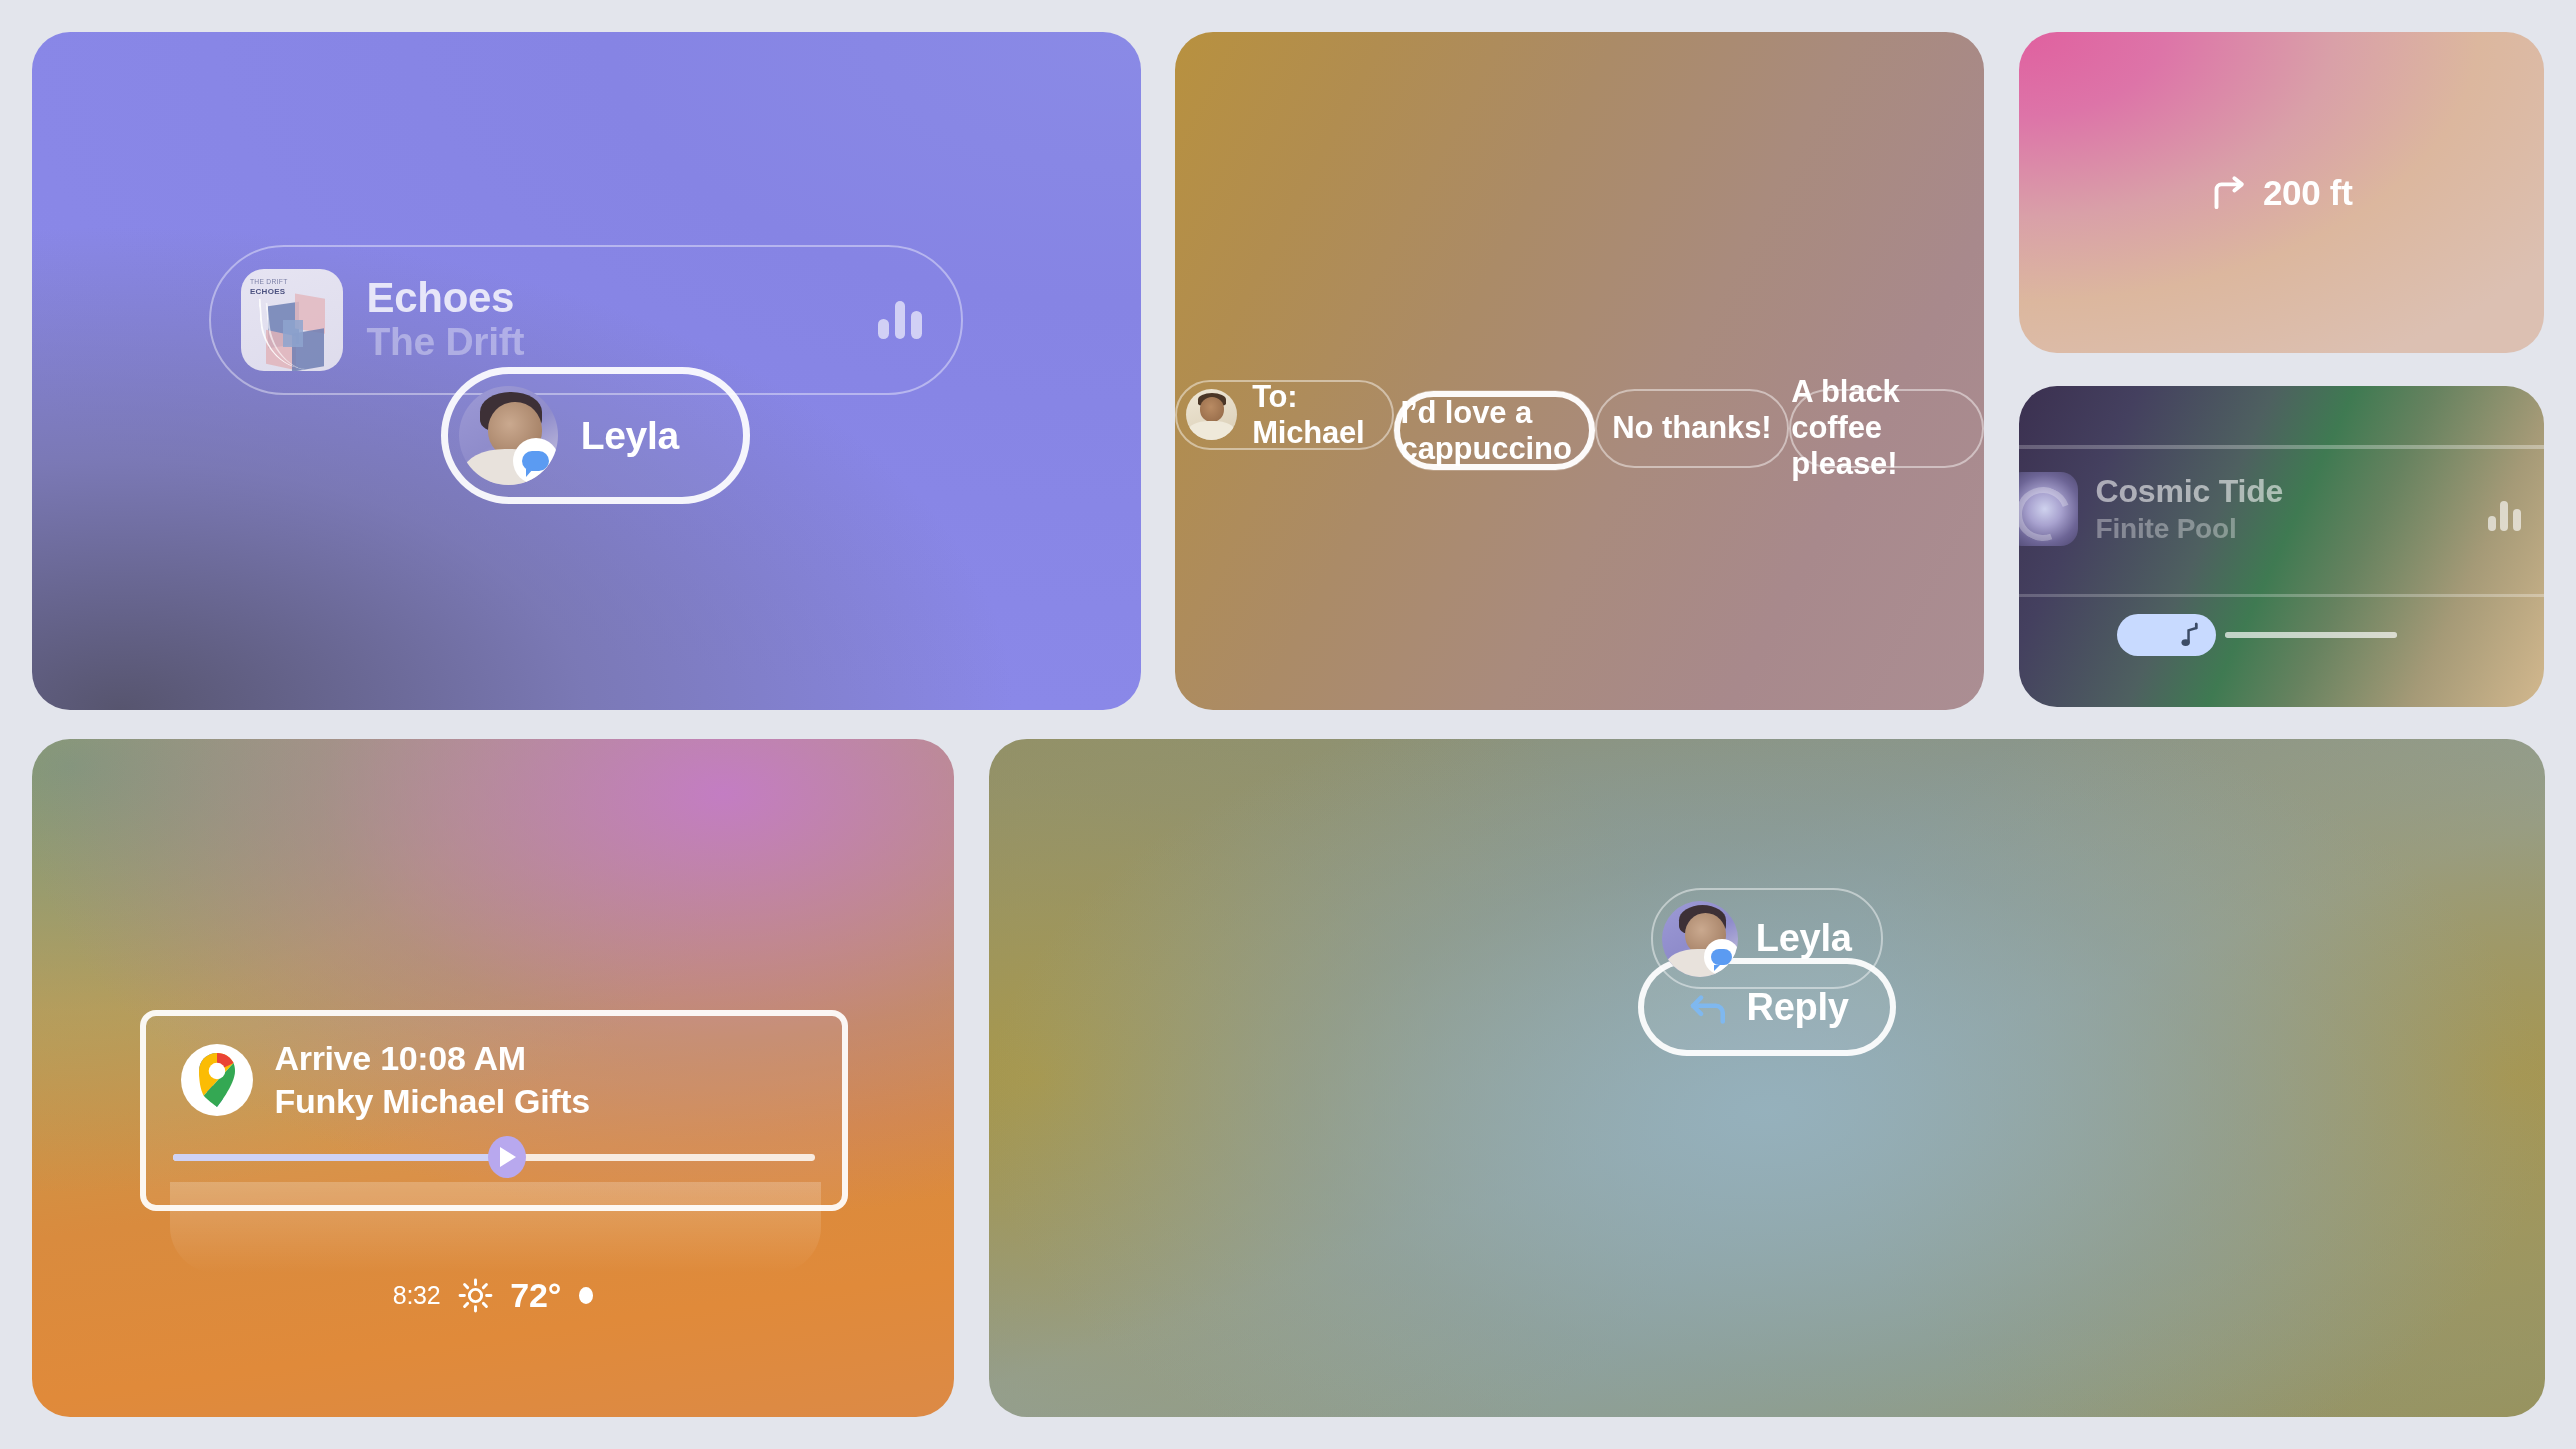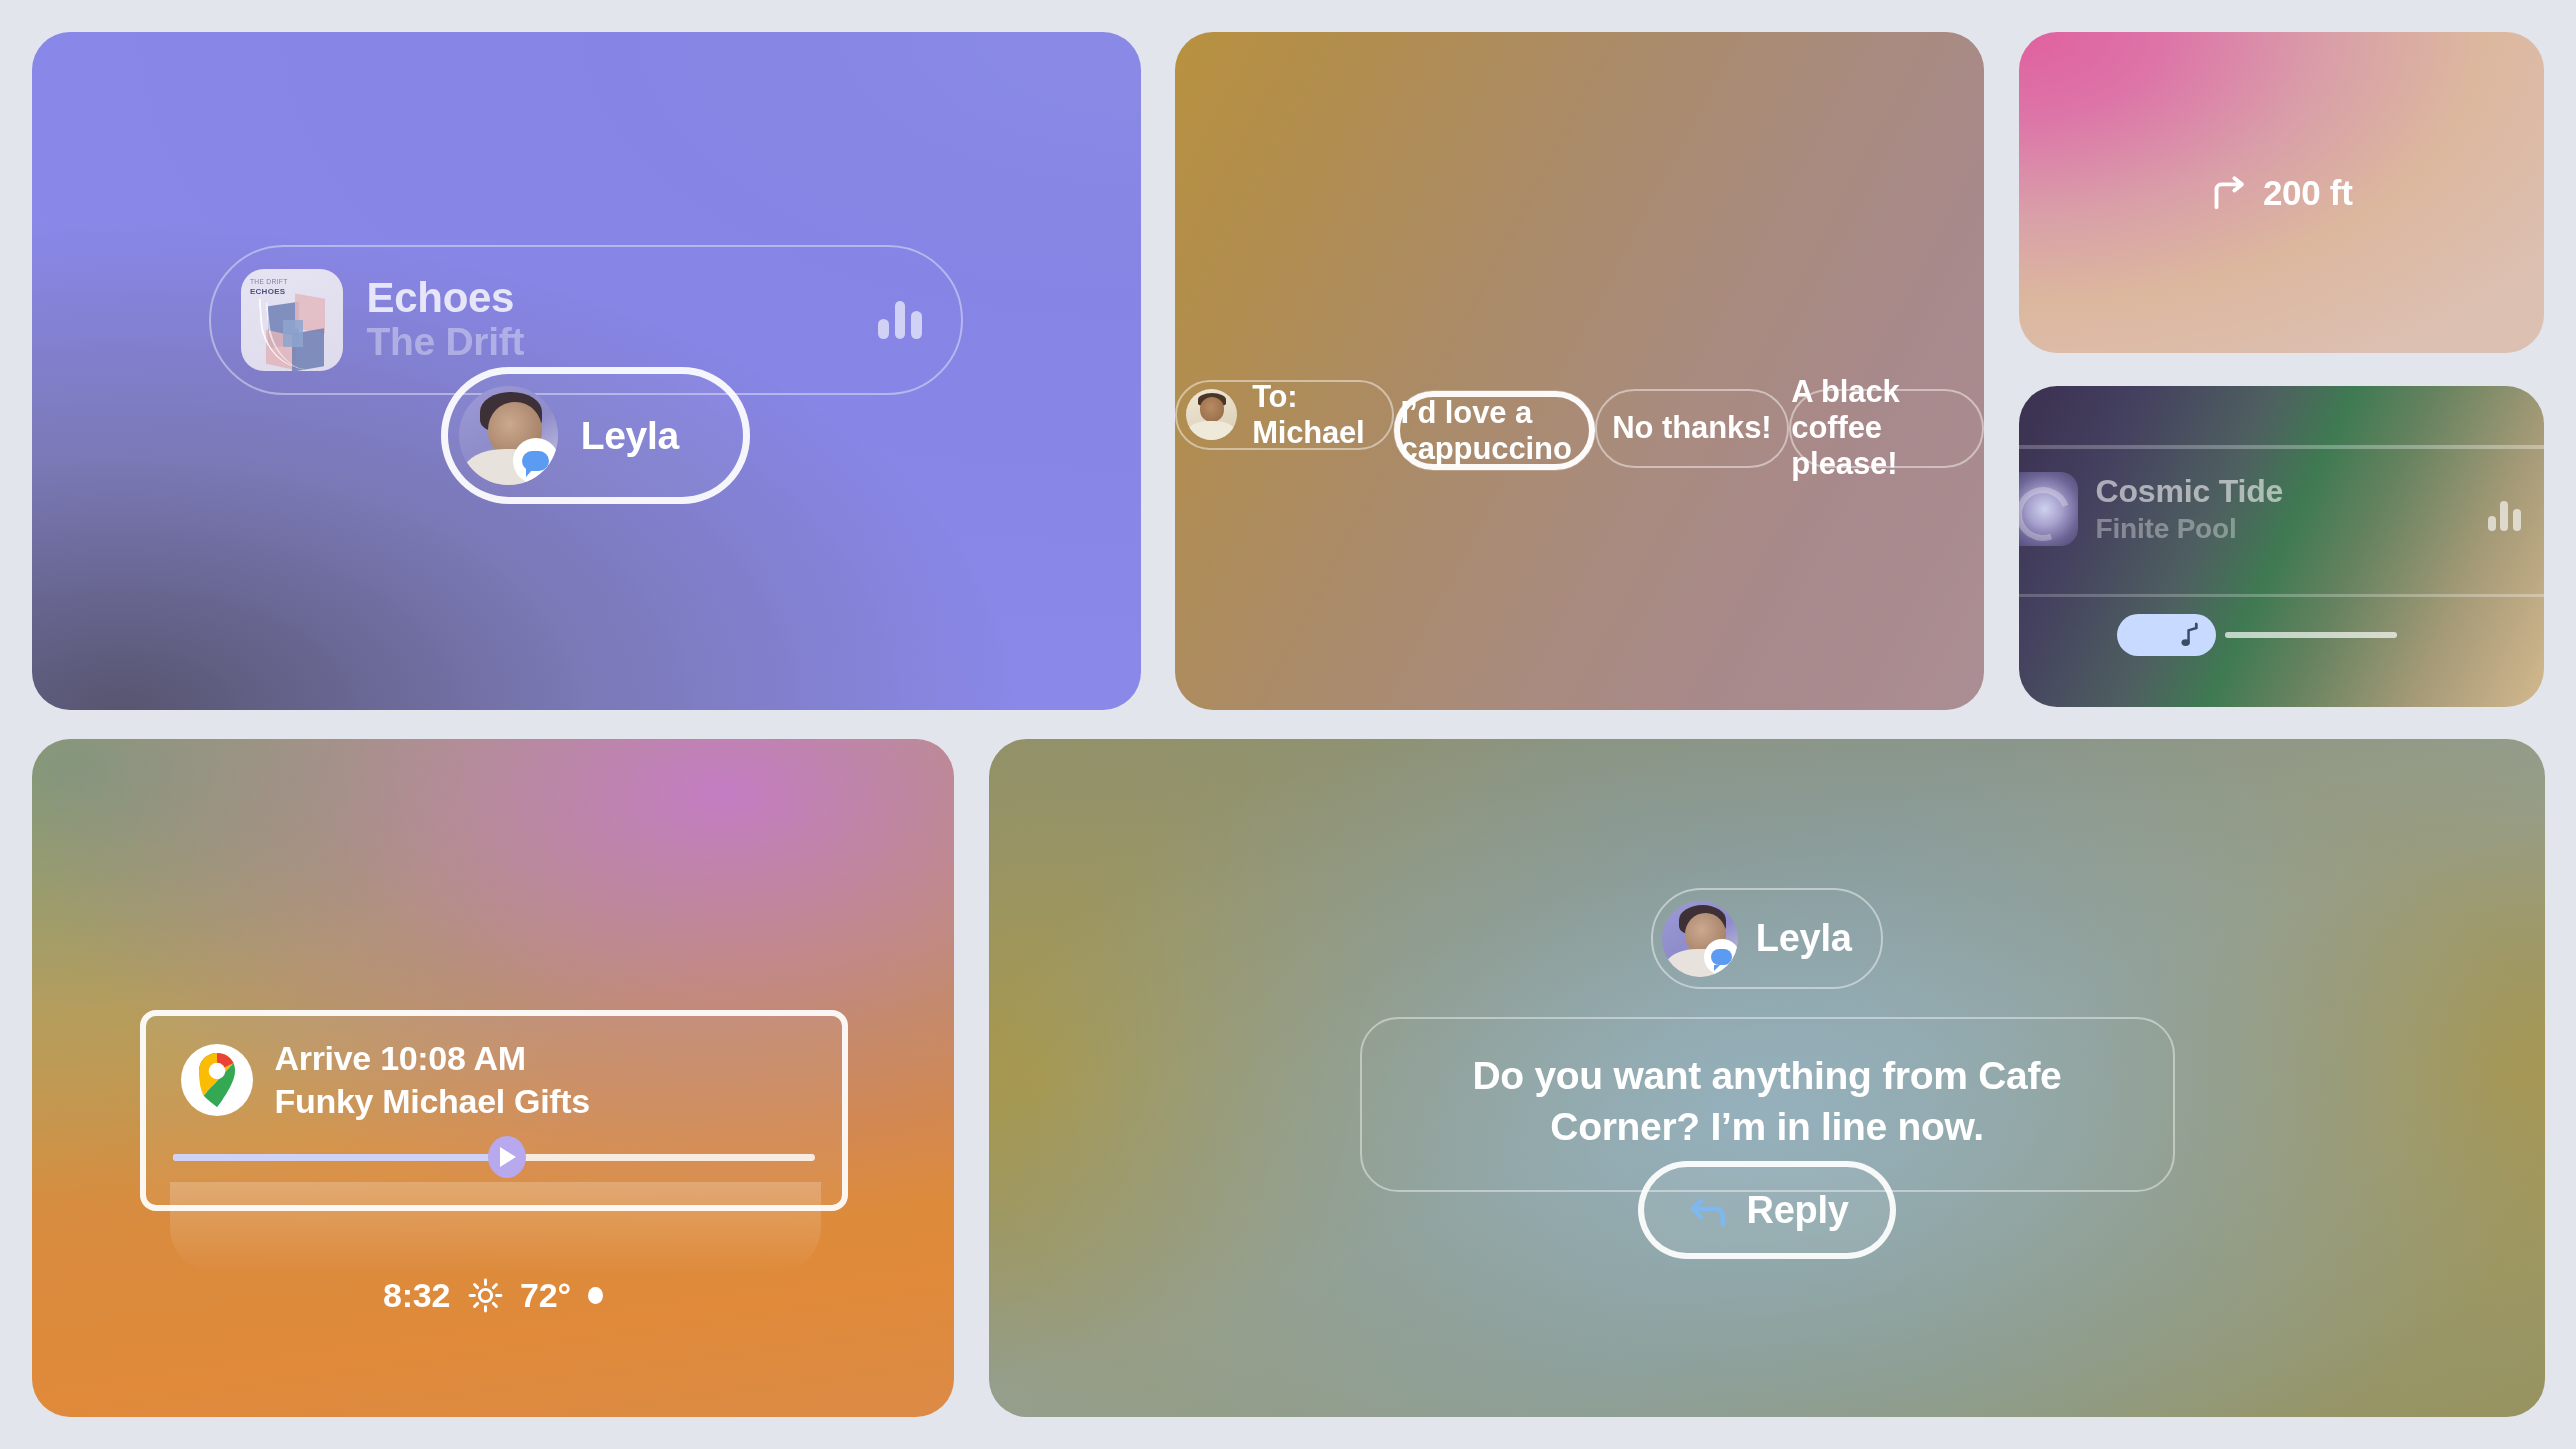--- a/index.html
+++ b/index.html
@@ -190,21 +190,21 @@
   .maps-text .line2 { font-size: 34px; font-weight: 700; color:#fff; letter-spacing:-0.3px; margin-top: 4px; }
   .maps-progress { position:absolute; left: 27px; right: 27px; top: 136px; height: 9.4px; }
   .mp-track { position:absolute; left:0; right:0; top: 2px; height: 6.7px; border-radius:3.4px; background: rgba(255,255,255,0.82); }
   .mp-done { position:absolute; left:0; width: 52%; top: 2px; height: 6.7px; border-radius:3.4px; background: #cfd2f5; }
   .mp-thumb { position:absolute; left: 49%; top: -16px; width: 38px; height: 42px; border-radius: 19px/21px;
     background:#b8a8ee; display:flex; align-items:center; justify-content:center; }
   .mp-thumb .tri { width:0; height:0; border-left: 16px solid #fff;
     border-top: 10px solid transparent; border-bottom: 10px solid transparent; margin-left: 3.4px; }
   .status-row { position:absolute; left: 0; right: 0; top: 537px; display:flex; align-items:center;
     justify-content:center; gap: 17.4px; }
-  .status-time { font-size: 34px; font-weight: 700; color:#fff; letter-spacing:-0.2px; }
+  .status-time { font-size: 25px; font-weight: 400; color:#fff; letter-spacing:-0.2px; }
   .status-temp { font-size: 34px; font-weight: 700; color:#fff; letter-spacing:-0.2px; }
   .sun-icon { width: 35px; height: 35px; }
   .status-dot { width: 14.8px; height: 17.4px; border-radius: 50%; background:#fff; }
 
   
   #card-message-leyla {
     left: 989px; top: 739px; width: 1556px; height: 678px;
     background:
       radial-gradient(70% 90% at 50% 55%, rgba(150,178,190,0.92) 0%, rgba(140,166,176,0.45) 42%, rgba(0,0,0,0) 72%),
       radial-gradient(60% 95% at 3% 50%, rgba(170,152,72,0.95) 0%, rgba(160,150,90,0.40) 45%, rgba(0,0,0,0) 75%),
@@ -391,23 +391,20 @@
           <div class="hair"></div>
             <div class="face"></div>
             <div class="body"></div>
           <div class="badge">
             <div class="bubble"></div>
           </div>
         </div>
         <div class="person-name">Leyla</div>
       </div>
 
-      <div class="msg-bubble">
-        <div class="msg-text">Do you want anything from Cafe Corner? I’m in line now.</div>
-      </div>
 
       <div class="reply-btn">
         <svg class="reply-icon" viewBox="0 0 24 22" fill="none">
           <path d="M21 19v-5a4 4 0 0 0-4-4H4" stroke="#7fb8ef" stroke-width="2.6" stroke-linecap="round" stroke-linejoin="round"></path>
           <path d="M8.6 5.4 4 10l4.6 4.6" stroke="#7fb8ef" stroke-width="2.6" stroke-linecap="round" stroke-linejoin="round"></path>
         </svg>
         <div class="reply-label">Reply</div>
       </div>
     </div>
   </div>

